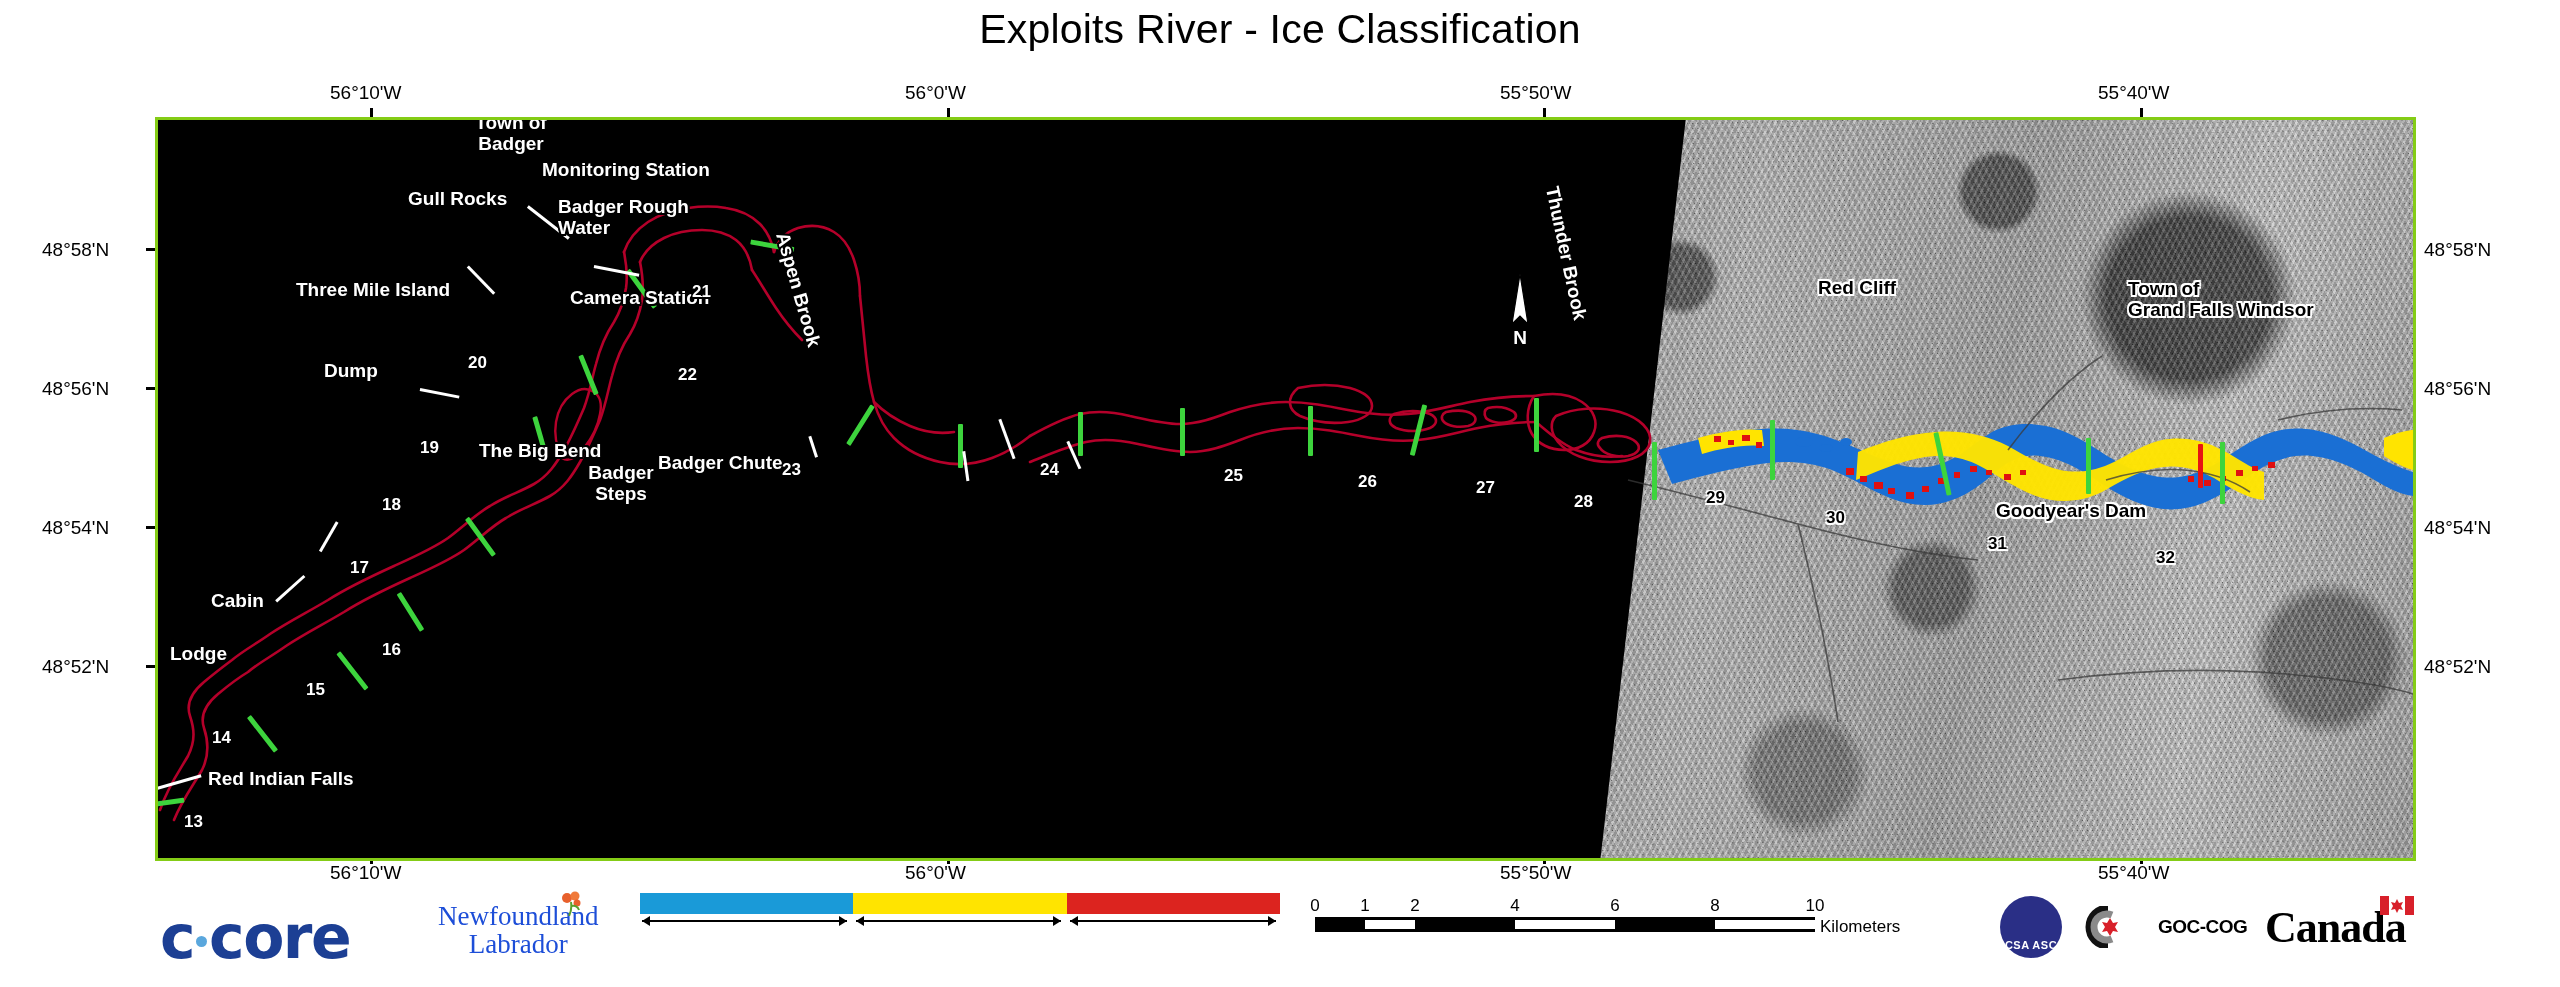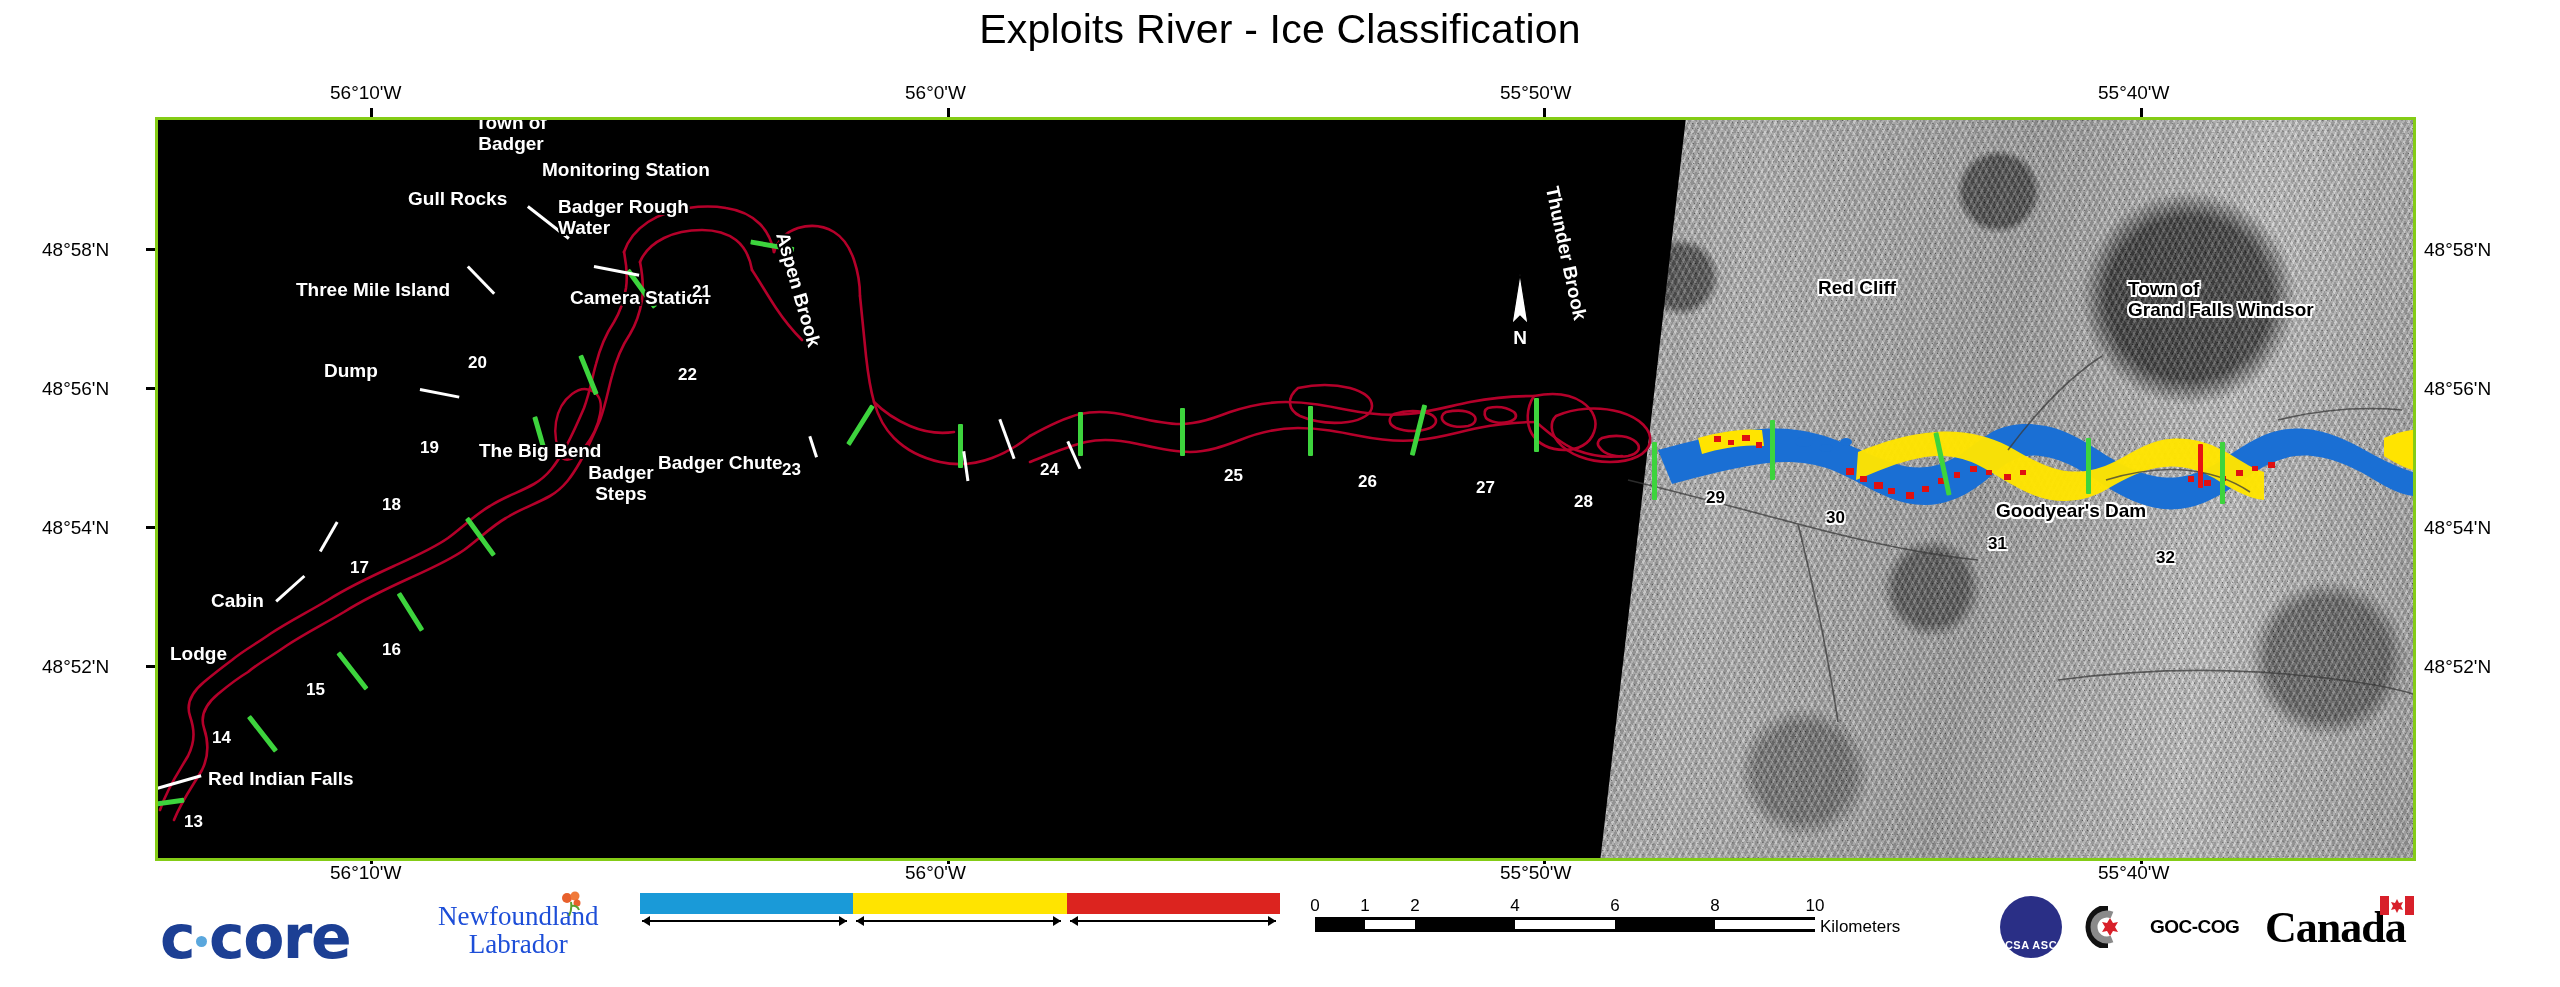--- a/index.html
+++ b/index.html
@@ -102,21 +102,21 @@
   #nl-logo{left:430px;top:22px;text-align:center;color:#1d4ed8;line-height:1.05;
      font-family:"Liberation Serif",serif;margin-left:8px;}
   #nl-logo .l1{font-size:27px;}
   #nl-logo .l2{font-size:27px;}
   #nl-flower{position:absolute;left:120px;top:-12px;width:26px;height:26px;}
 
   #csa-logo{left:2000px;top:16px;width:62px;height:62px;border-radius:50%;
      background:#2a2f86;color:#fff;font-size:11px;font-weight:bold;
      display:flex;align-items:flex-end;justify-content:center;padding-bottom:7px;
      box-sizing:border-box;letter-spacing:.5px;}
-  #goc-logo{left:2080px;top:26px;display:flex;align-items:center;gap:12px;}
+  #goc-logo{left:2080px;top:26px;display:flex;align-items:center;gap:20px;}
   #goc-swoosh{width:58px;height:42px;}
   #goc-text{font-size:19px;font-weight:bold;letter-spacing:-.5px;}
   #canada-logo{left:2265px;top:22px;font-family:"Liberation Serif",serif;
      font-size:44px;font-weight:bold;letter-spacing:-1px;}
   #canada-flag{position:absolute;right:-8px;top:-6px;width:34px;height:19px;}
   #copyright{position:absolute;left:1545px;top:78px;font-size:14px;white-space:nowrap;}
 </style>
 </head>
 <body>
 

